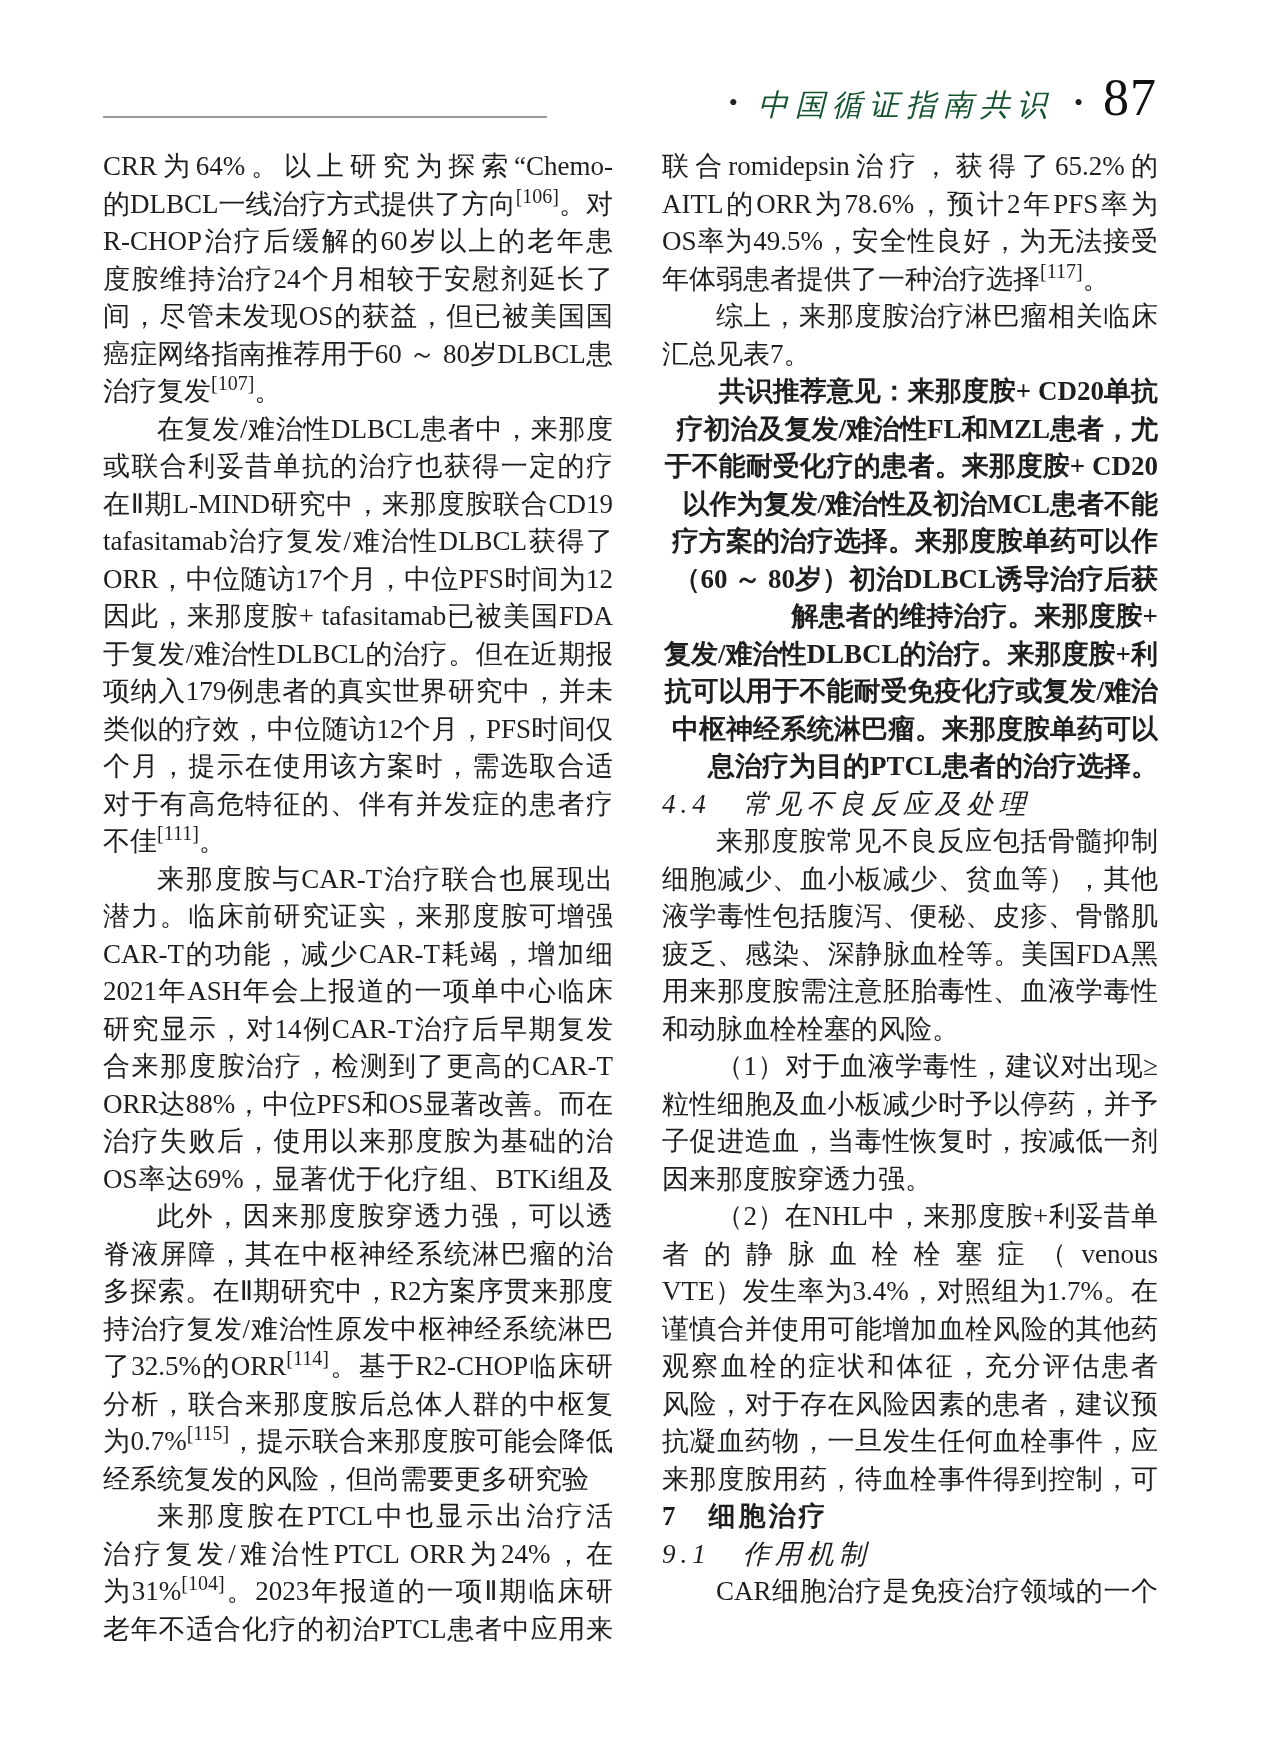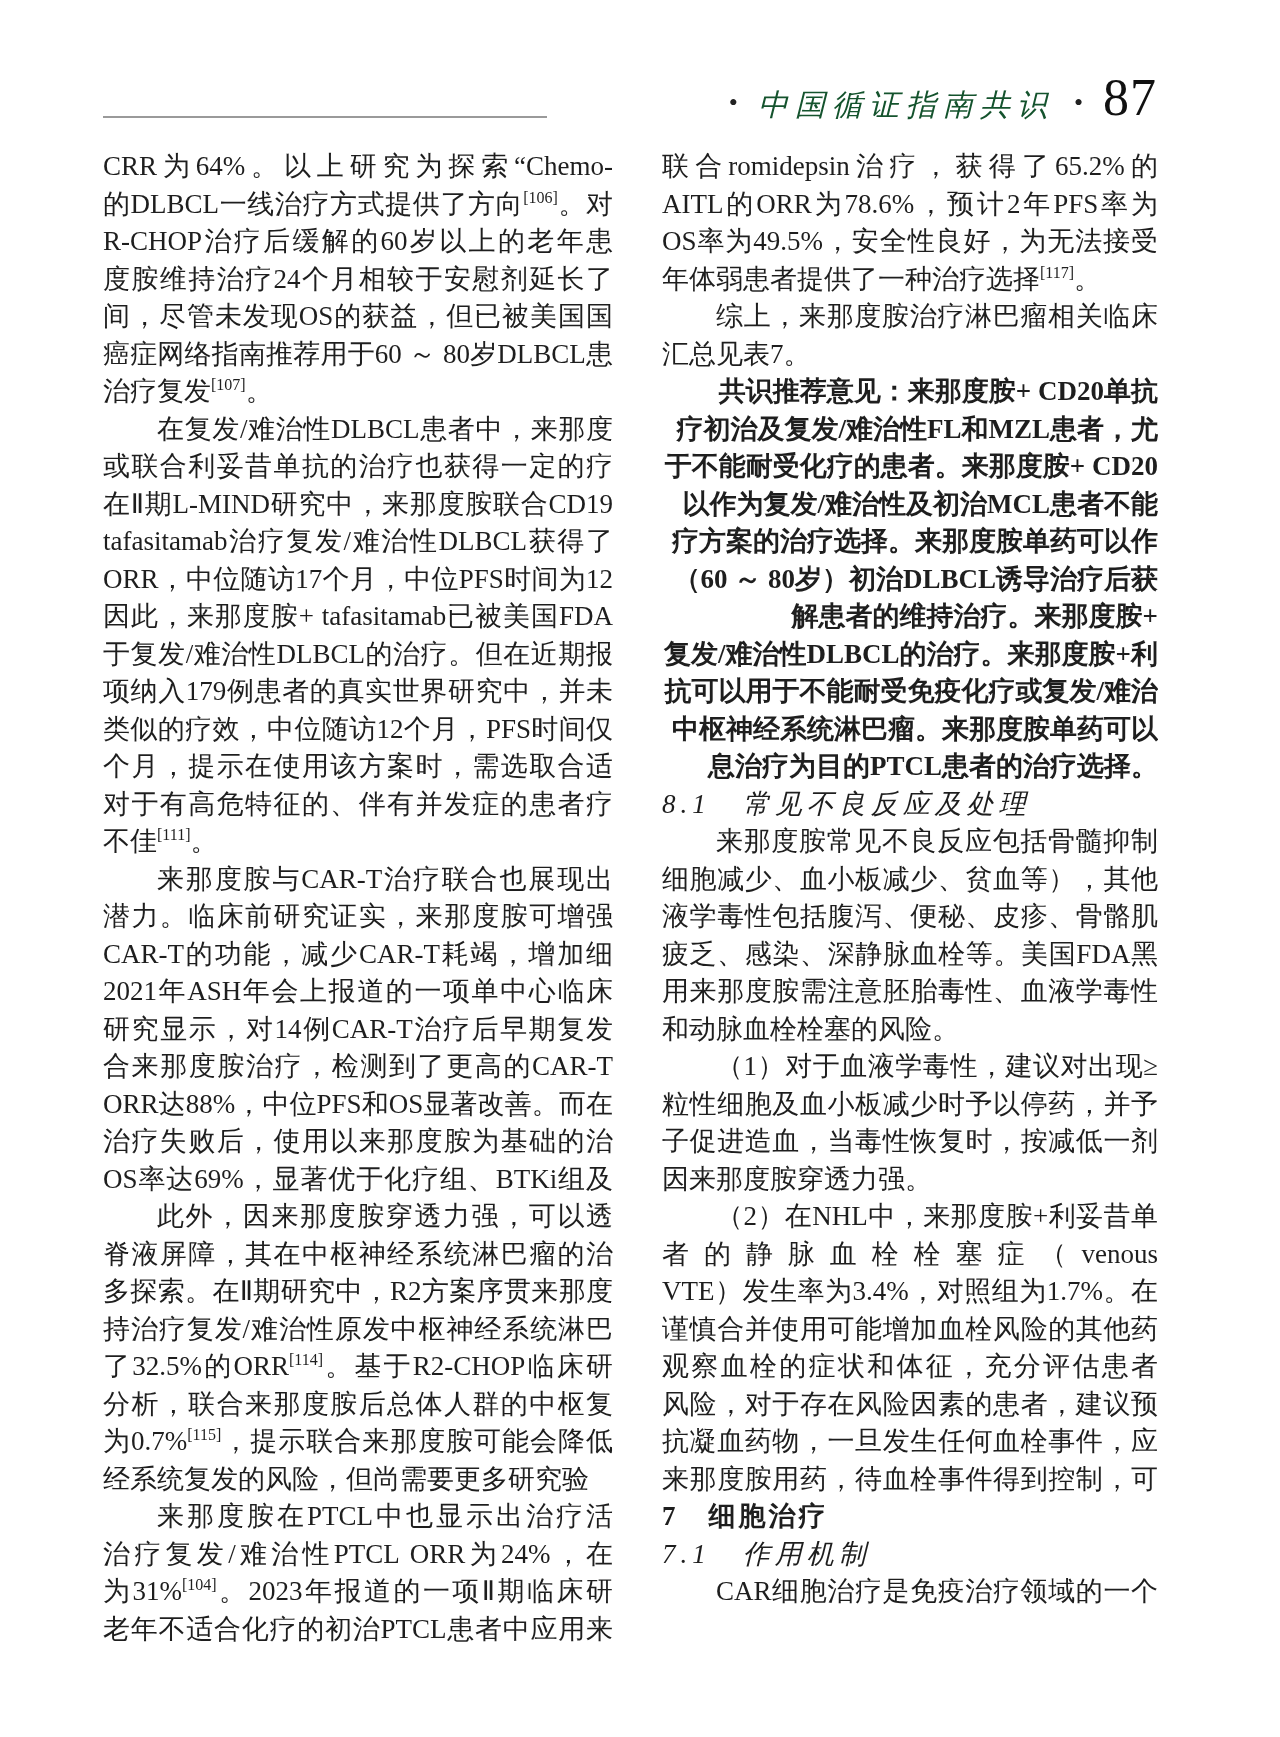--- a/index.html
+++ b/index.html
@@ -45,21 +45,21 @@
     white-space: normal;
     text-align: left;
   }
   .line.j { text-align: justify; text-align-last: justify; text-justify: distribute; }
   .line.ind { text-indent: 54px; }
   .line.bold { font-weight: bold; text-align: right; }
   .line.kai { font-style: italic; letter-spacing: 5px; }
   .line.hei { font-family: Liberation Serif, serif; font-weight: bold; letter-spacing: 3px; }
 
   .line sup {
-    font-size: 16px; line-height: 0; vertical-align: super; letter-spacing: 0;
+    font-size: 20px; line-height: 0; vertical-align: super; letter-spacing: 0;
   }
 </style>
 </head>
 <body>
 
 <div class="page">
 
   <div class="running-head">
     <span class="rh-bullet">•</span>
     <span class="rh-title">中国循证指南共识</span>
@@ -123,38 +123,38 @@
         <div class="line bold j"><span>疗初治及复发/难治性FL和MZL患者，尤其适用</span></div>
         <div class="line bold j"><span>于不能耐受化疗的患者。来那度胺+ CD20单抗可</span></div>
         <div class="line bold j"><span>以作为复发/难治性及初治MCL患者不能耐受强化</span></div>
         <div class="line bold j"><span>疗方案的治疗选择。来那度胺单药可以作为老年</span></div>
         <div class="line bold j"><span>（60 ～ 80岁）初治DLBCL诱导治疗后获得客观缓</span></div>
         <div class="line bold j"><span>解患者的维持治疗。来那度胺+ tafasitamab用于</span></div>
         <div class="line bold j"><span>复发/难治性DLBCL的治疗。来那度胺+利妥昔单</span></div>
         <div class="line bold j"><span>抗可以用于不能耐受免疫化疗或复发/难治性原发</span></div>
         <div class="line bold j"><span>中枢神经系统淋巴瘤。来那度胺单药可以作为以姑</span></div>
         <div class="line bold"><span>息治疗为目的PTCL患者的治疗选择。</span></div>
-        <div class="line kai"><span>8.1　常见不良反应及处理</span></div>
+        <div class="line kai"><span>4.4　常见不良反应及处理</span></div>
         <div class="line j ind"><span>来那度胺常见不良反应包括骨髓抑制（中性粒</span></div>
         <div class="line j"><span>细胞减少、血小板减少、贫血等），其他常见非血</span></div>
         <div class="line j"><span>液学毒性包括腹泻、便秘、皮疹、骨骼肌肉疼痛、</span></div>
         <div class="line j"><span>疲乏、感染、深静脉血栓等。美国FDA黑框警告应</span></div>
         <div class="line j"><span>用来那度胺需注意胚胎毒性、血液学毒性以及静脉</span></div>
         <div class="line"><span>和动脉血栓栓塞的风险。</span></div>
         <div class="line j ind"><span>（1）对于血液学毒性，建议对出现≥ 3级的中</span></div>
         <div class="line j"><span>粒性细胞及血小板减少时予以停药，并予以刺激因</span></div>
         <div class="line j"><span>子促进造血，当毒性恢复时，按减低一剂量水平继</span></div>
         <div class="line"><span>因来那度胺穿透力强。</span></div>
         <div class="line j ind"><span>（2）在NHL中，来那度胺+利妥昔单抗组患</span></div>
         <div class="line j"><span>者的静脉血栓栓塞症（venous thromboembolism，</span></div>
         <div class="line j"><span>VTE）发生率为3.4%，对照组为1.7%。在治疗中，</span></div>
         <div class="line j"><span>谨慎合并使用可能增加血栓风险的其他药物，密切</span></div>
         <div class="line j"><span>观察血栓的症状和体征，充分评估患者VTE发生的</span></div>
         <div class="line j"><span>风险，对于存在风险因素的患者，建议预防性使用</span></div>
         <div class="line j"><span>抗凝血药物，一旦发生任何血栓事件，应立即停止</span></div>
         <div class="line j"><span>来那度胺用药，待血栓事件得到控制，可继续按原</span></div>
         <div class="line hei"><span>7　细胞治疗</span></div>
-        <div class="line kai"><span>7.1　作用机制</span></div>
+        <div class="line kai"><span>9.1　作用机制</span></div>
         <div class="line j ind"><span>CAR细胞治疗是免疫治疗领域的一个重大突</span></div>
       </div>
   </div>
 
 </div>
 
 </body></html>

